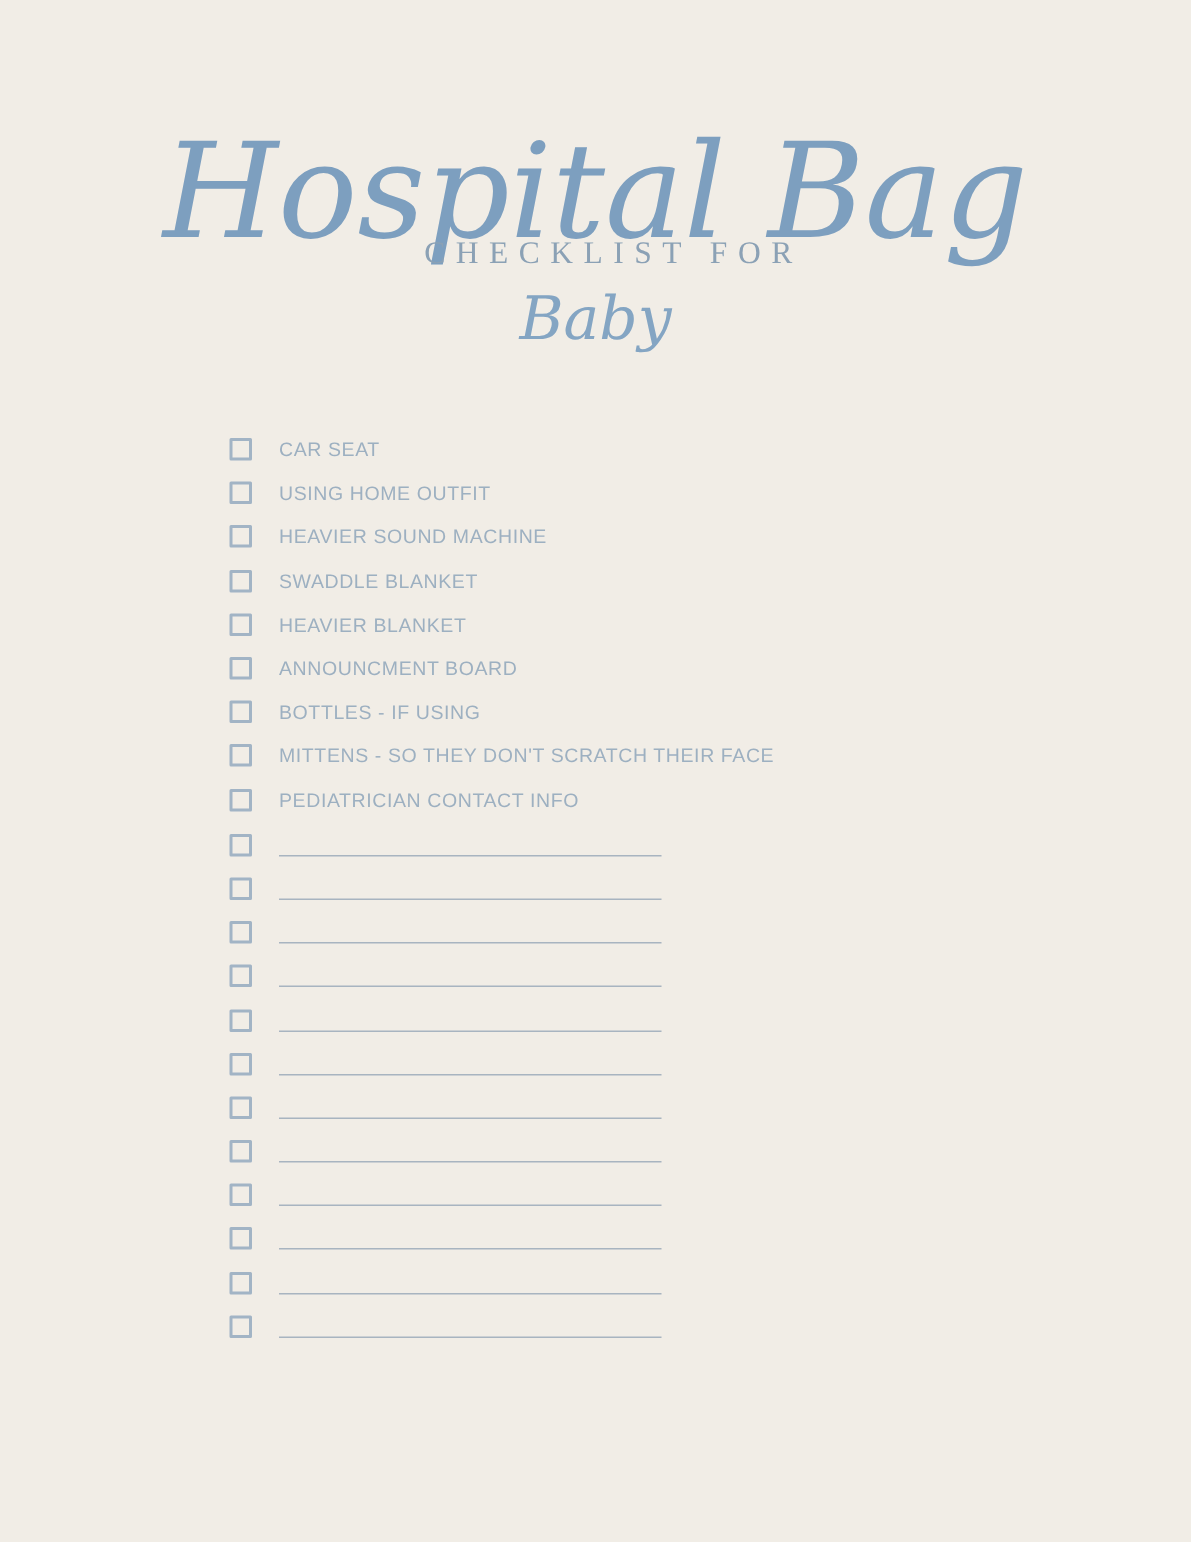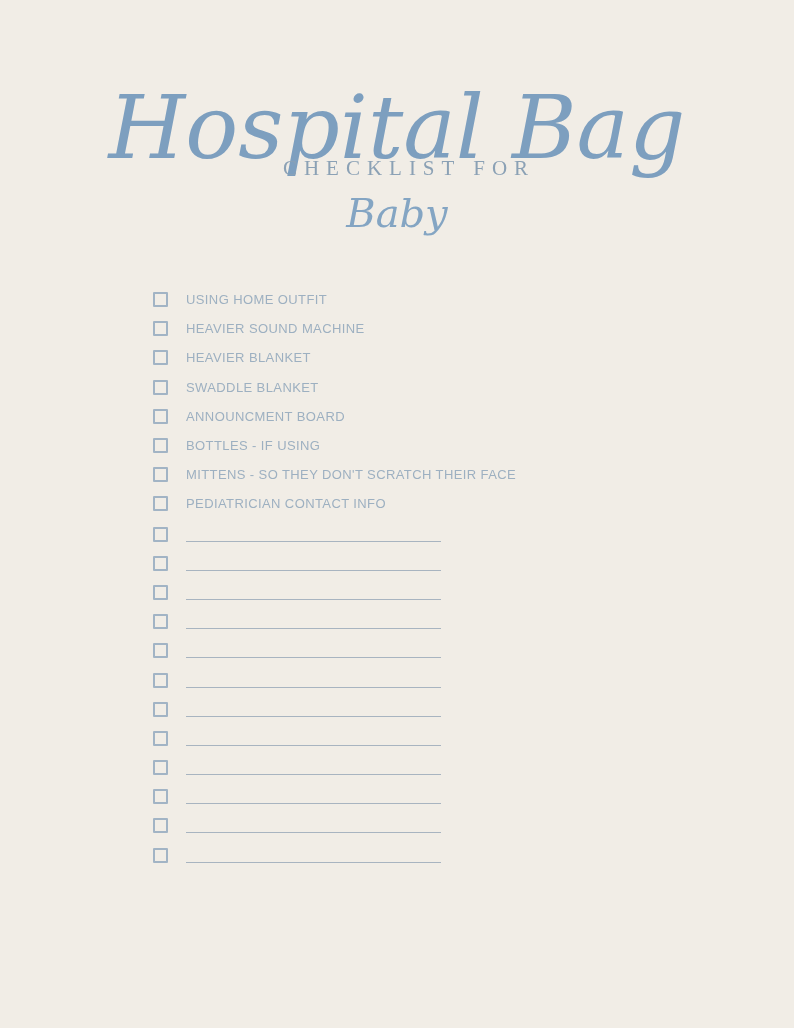--- a/index.html
+++ b/index.html
@@ -92,33 +92,37 @@
   <header>
     <h1 class="title">Hospital Bag</h1>
     <div class="subtitle">CHECKLIST FOR</div>
     <div class="subject">Baby</div>
   </header>
 
   <main class="checklist">
     <div id="items">
         <div class="row">
           <span class="checkbox"></span>
+          <span class="label">CAR SEAT</span>
+        </div>
+        <div class="row">
+          <span class="checkbox"></span>
           <span class="label">USING HOME OUTFIT</span>
         </div>
         <div class="row">
           <span class="checkbox"></span>
           <span class="label">HEAVIER SOUND MACHINE</span>
         </div>
         <div class="row">
           <span class="checkbox"></span>
-          <span class="label">HEAVIER BLANKET</span>
+          <span class="label">SWADDLE BLANKET</span>
         </div>
         <div class="row">
           <span class="checkbox"></span>
-          <span class="label">SWADDLE BLANKET</span>
+          <span class="label">HEAVIER BLANKET</span>
         </div>
         <div class="row">
           <span class="checkbox"></span>
           <span class="label">ANNOUNCMENT BOARD</span>
         </div>
         <div class="row">
           <span class="checkbox"></span>
           <span class="label">BOTTLES - IF USING</span>
         </div>
         <div class="row">

